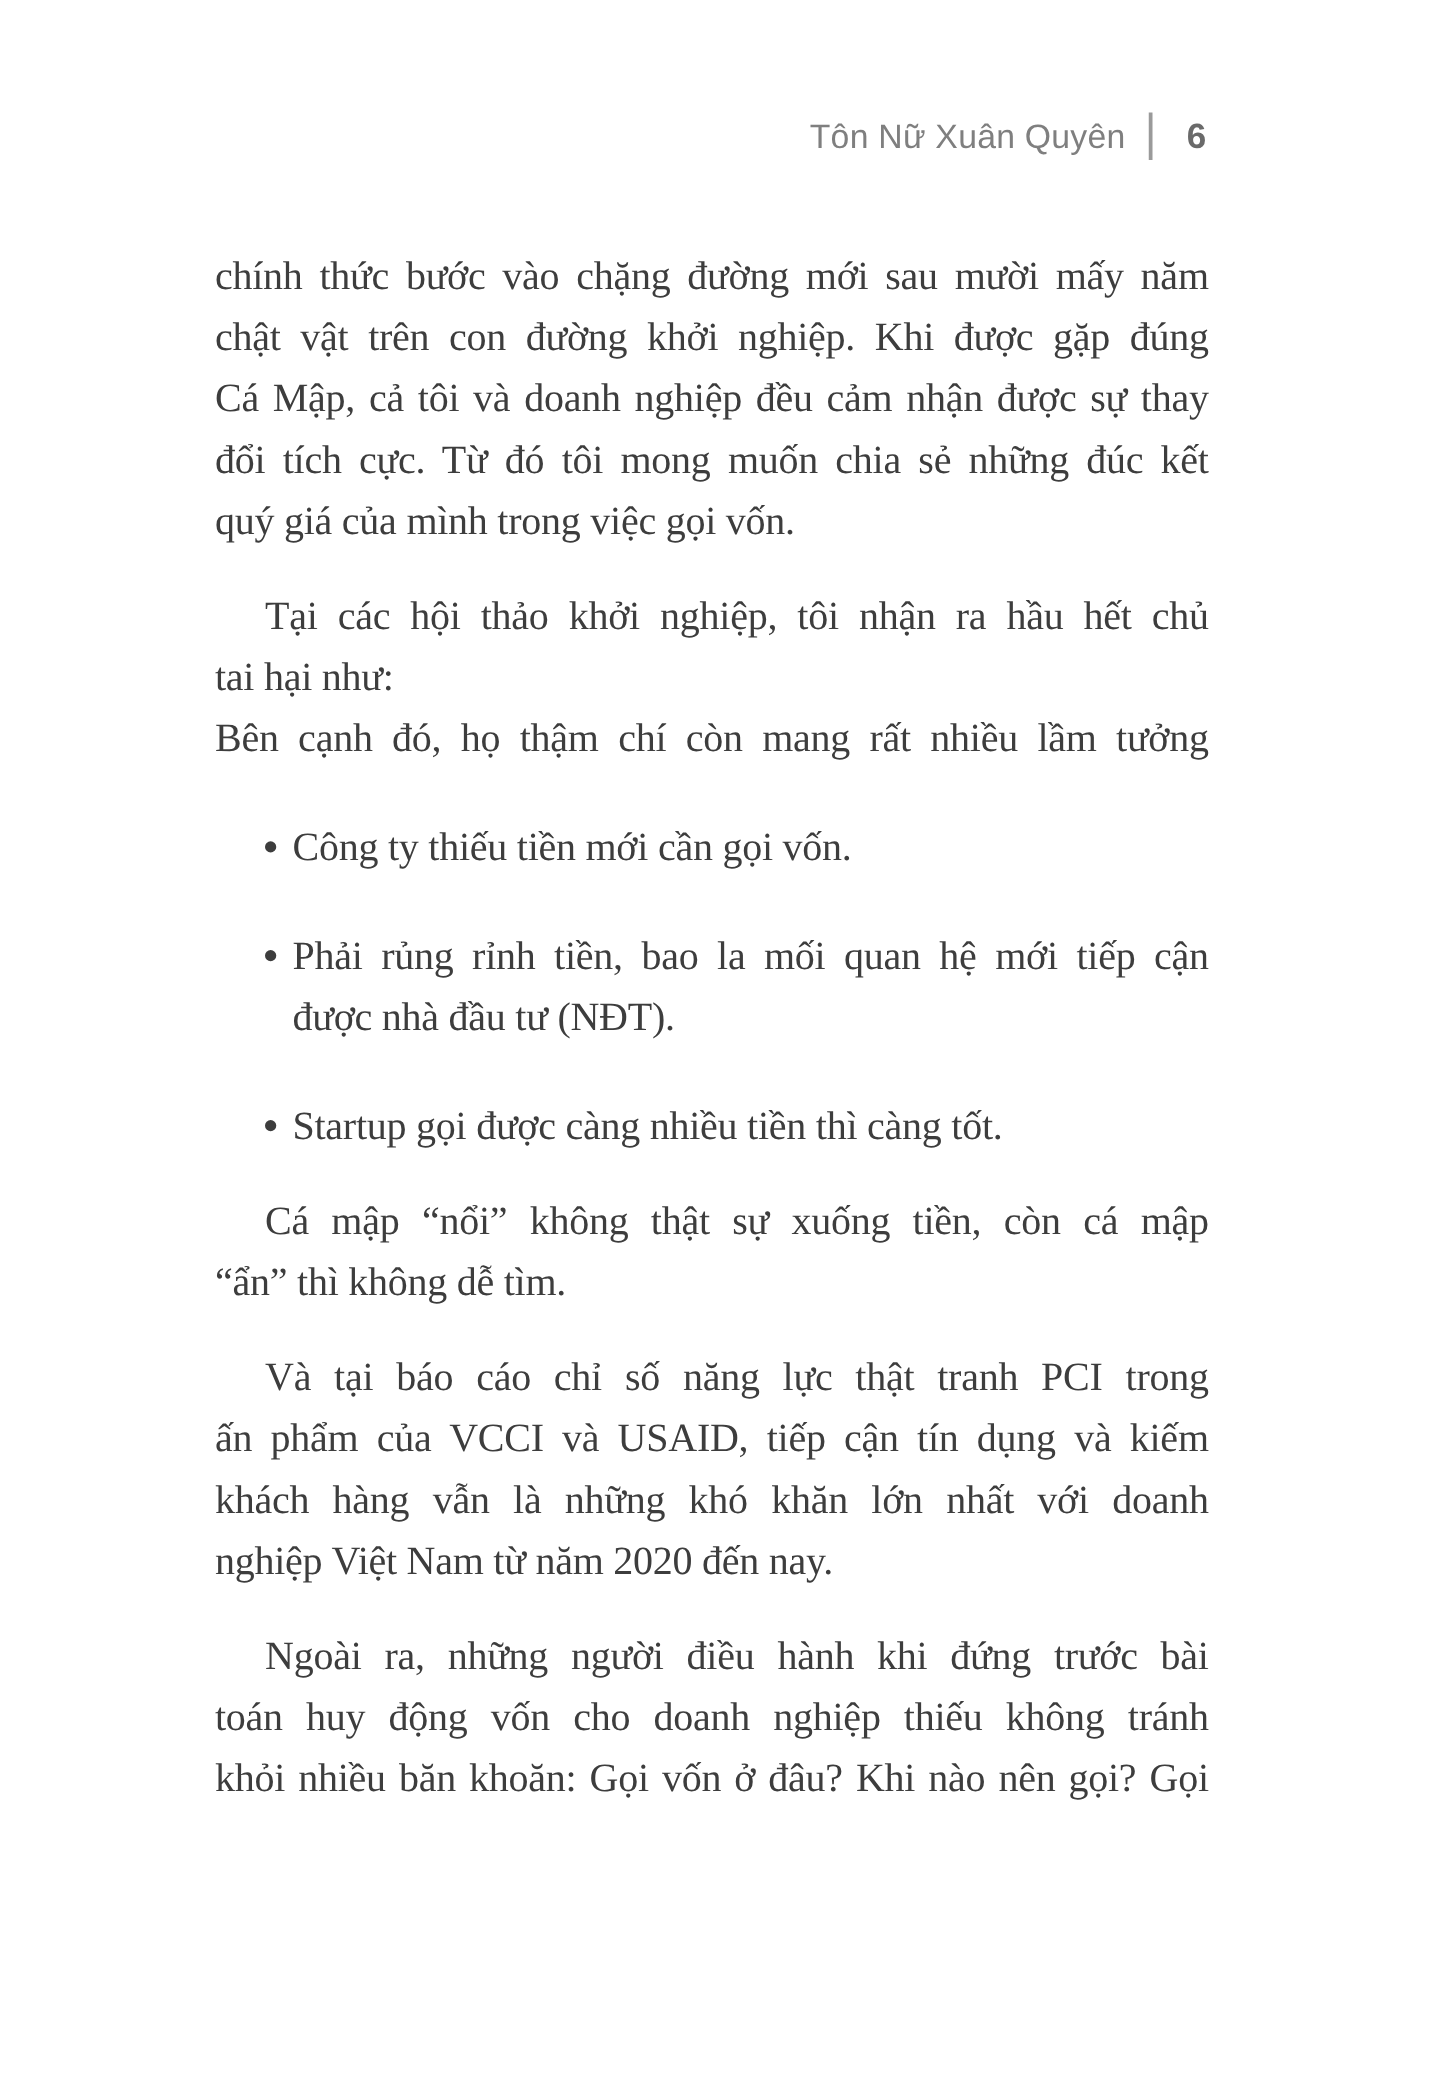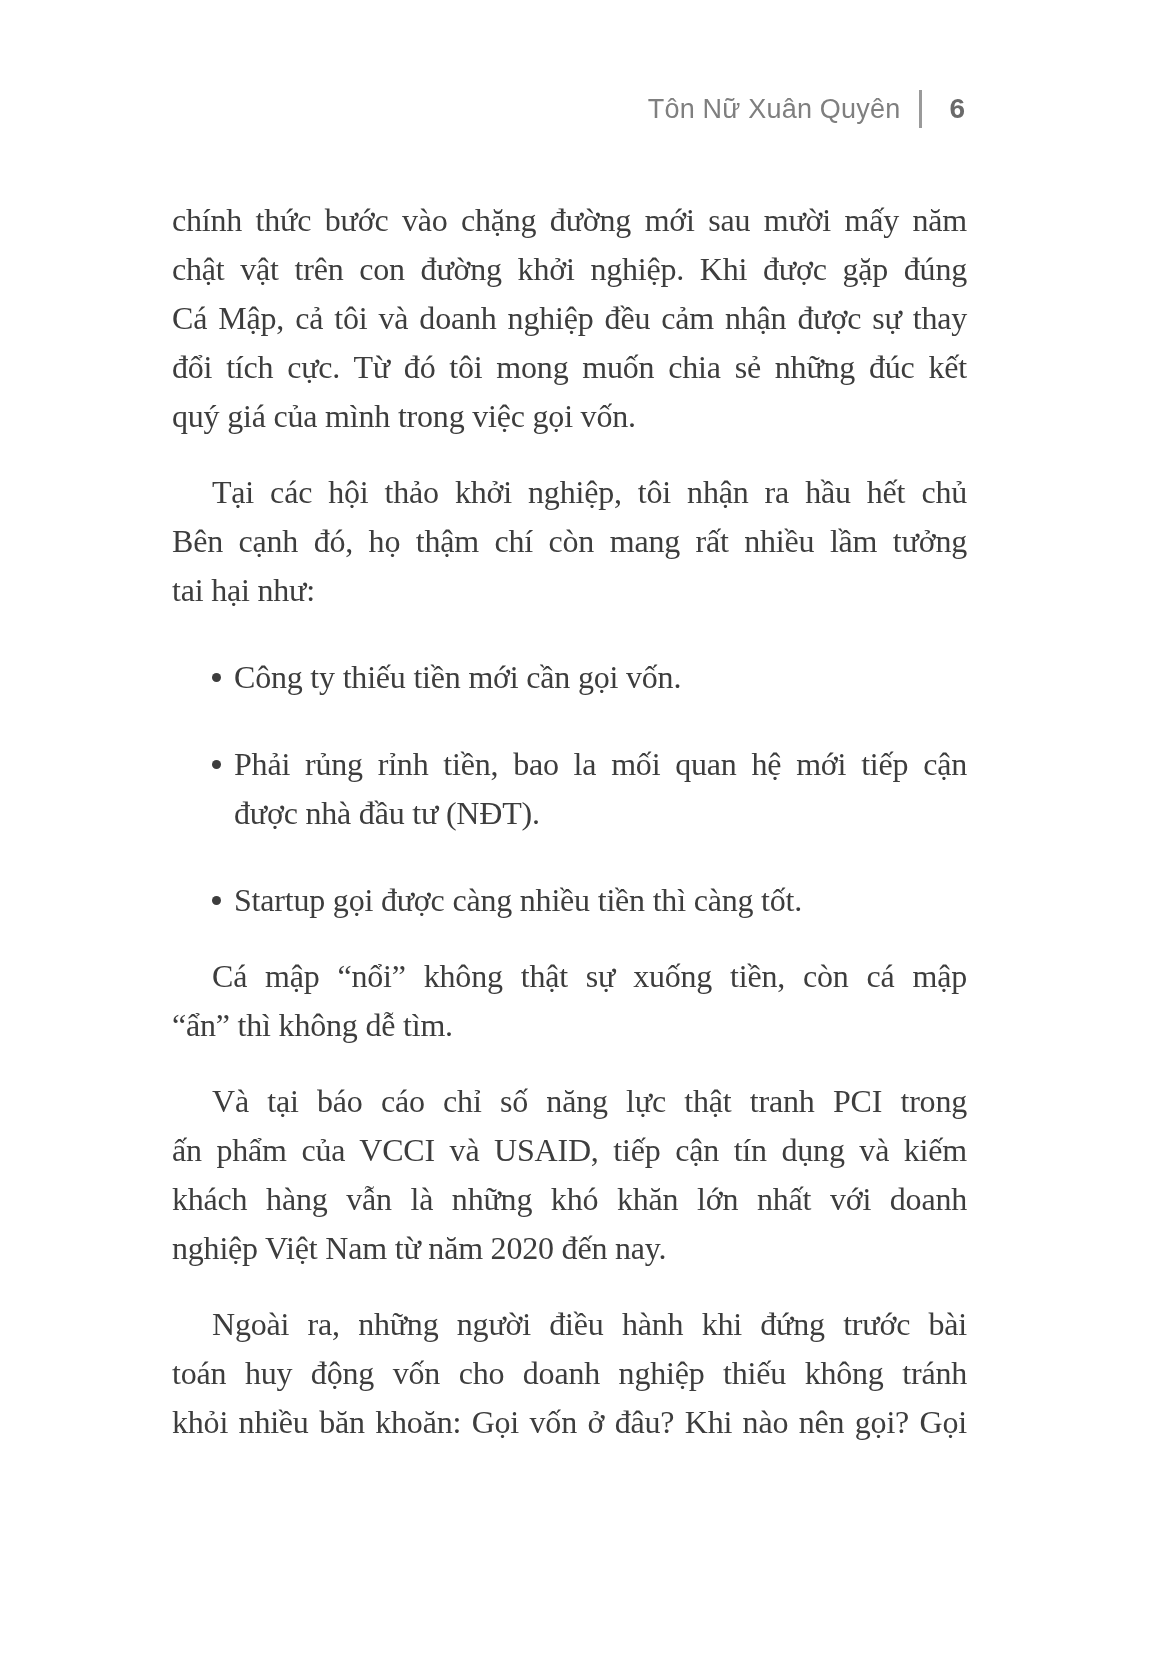--- a/index.html
+++ b/index.html
@@ -64,22 +64,22 @@
   <div class="main">
       <div class="para">
         <div class="line">chính thức bước vào chặng đường mới sau mười mấy năm</div>
         <div class="line">chật vật trên con đường khởi nghiệp. Khi được gặp đúng</div>
         <div class="line">Cá Mập, cả tôi và doanh nghiệp đều cảm nhận được sự thay</div>
         <div class="line">đổi tích cực. Từ đó tôi mong muốn chia sẻ những đúc kết</div>
         <div class="line last">quý giá của mình trong việc gọi vốn.</div>
       </div>
       <div class="para">
         <div class="line indent">Tại các hội thảo khởi nghiệp, tôi nhận ra hầu hết chủ</div>
+        <div class="line last">tai hại như:</div>
         <div class="line">Bên cạnh đó, họ thậm chí còn mang rất nhiều lầm tưởng</div>
-        <div class="line last">tai hại như:</div>
       </div>
       <div class="bullet-list">
         <div class="bullet-item">
           <span class="bullet-dot"></span>
           <div class="bullet-lines">
             <div class="line last">Công ty thiếu tiền mới cần gọi vốn.</div>
           </div>
         </div>
         <div class="bullet-item">
           <span class="bullet-dot"></span>

